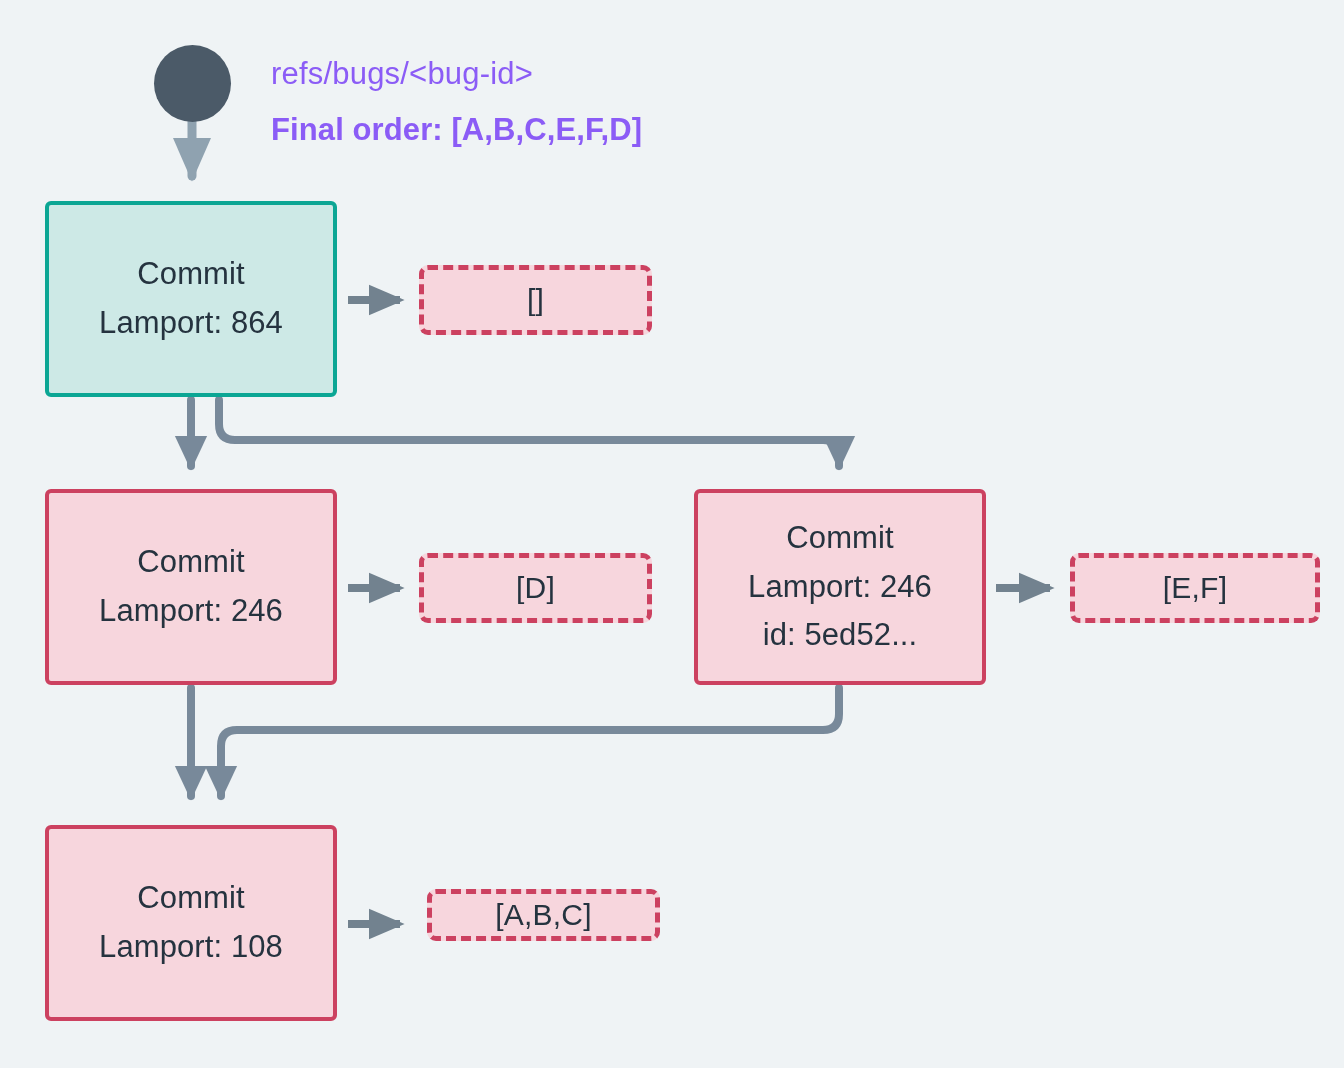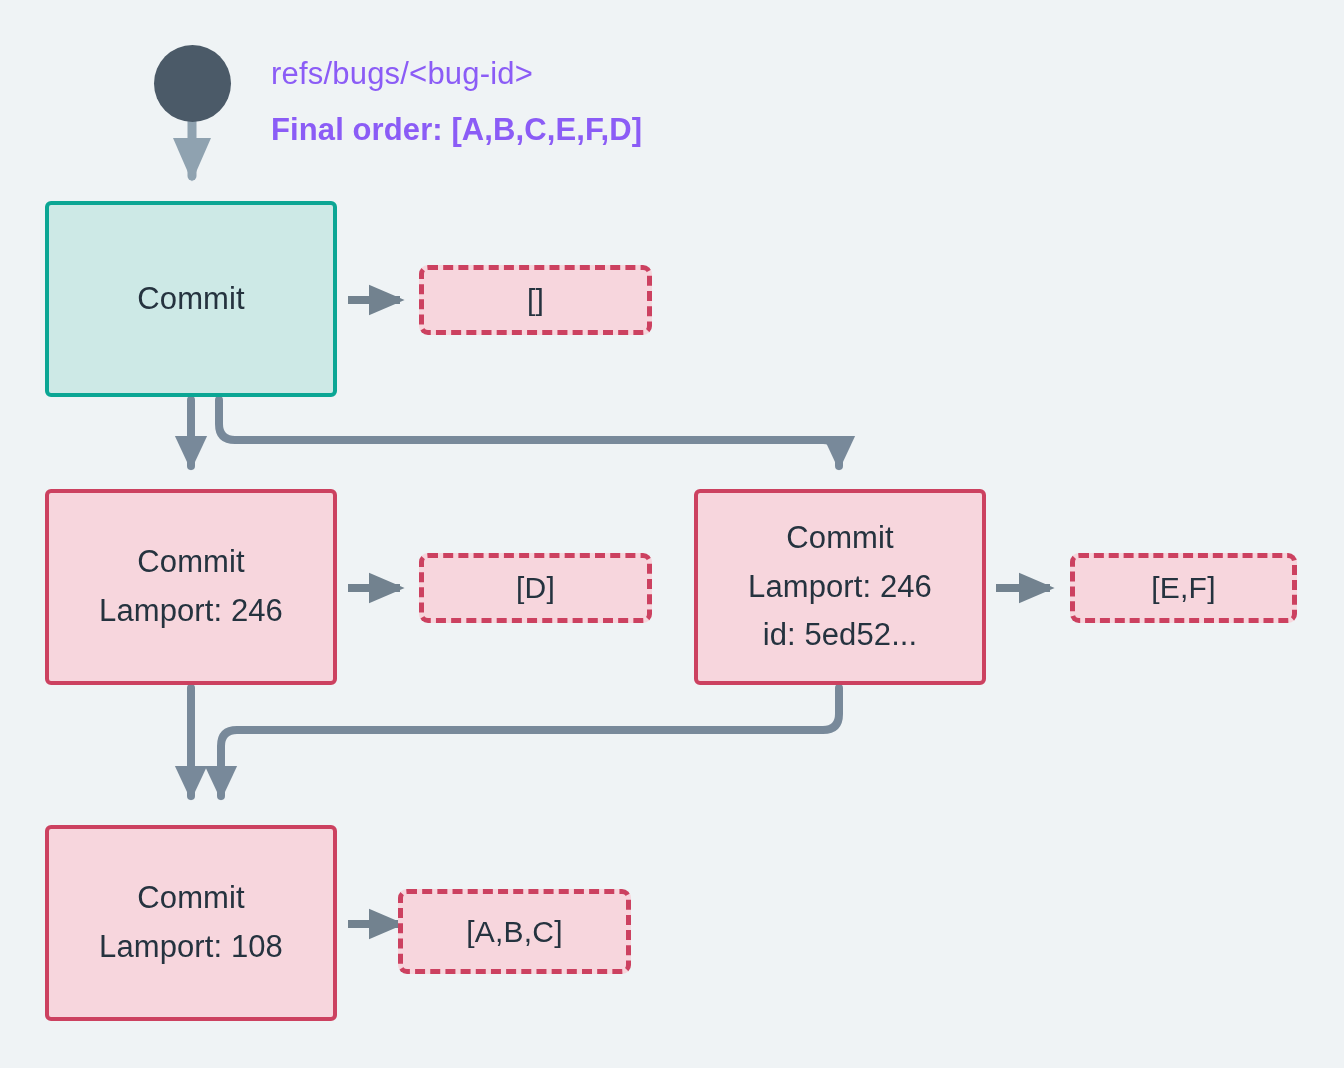--- a/index.html
+++ b/index.html
@@ -124,20 +124,21 @@
   </svg>
 
   <div class="start-dot" style="left:154px; top:45px; width:77px; height:77px;"></div>
 
   <div class="header-text" id="ref-label" style="left:271px; top:56px;">refs/bugs/&lt;bug-id&gt;</div>
 
   <div class="header-text" id="final-order-label" style="left:271px; top:112px;">Final order: [A,B,C,E,F,D]</div>
 
   <div class="node node-root" style="left:45px; top:201px; width:292px; height:196px;">
     <span class="line">Commit</span>
+    <span class="line">Lamport: 864</span>
   </div>
 
   <div class="tag" style="left:419px; top:265px; width:233px; height:70px;">
     <span>[]</span>
   </div>
 
   <div class="node node-commit" style="left:45px; top:489px; width:292px; height:196px;">
     <span class="line">Commit</span>
     <span class="line">Lamport: 246</span>
   </div>
@@ -145,26 +146,26 @@
   <div class="tag" style="left:419px; top:553px; width:233px; height:70px;">
     <span>[D]</span>
   </div>
 
   <div class="node node-commit" style="left:694px; top:489px; width:292px; height:196px;">
     <span class="line">Commit</span>
     <span class="line">Lamport: 246</span>
     <span class="line">id: 5ed52...</span>
   </div>
 
-  <div class="tag" style="left:1070px; top:553px; width:227px; height:70px;text-align:right;">
+  <div class="tag" style="left:1070px; top:553px; width:250px; height:70px;text-align:right;">
     <span>[E,F]</span>
   </div>
 
   <div class="node node-commit" style="left:45px; top:825px; width:292px; height:196px;">
     <span class="line">Commit</span>
     <span class="line">Lamport: 108</span>
   </div>
 
-  <div class="tag" style="left:398px; top:889px; width:233px; height:85px;">
+  <div class="tag" style="left:427px; top:889px; width:233px; height:52px;">
     <span>[A,B,C]</span>
   </div>
 
 </div>
 
 </body></html>

